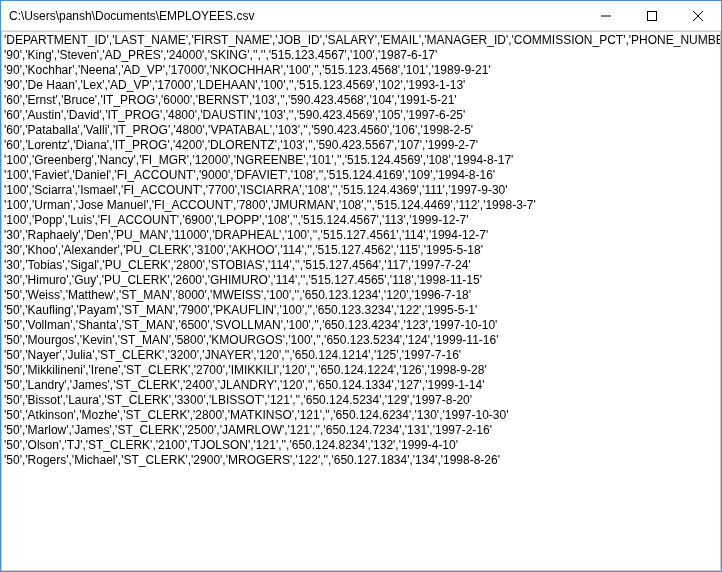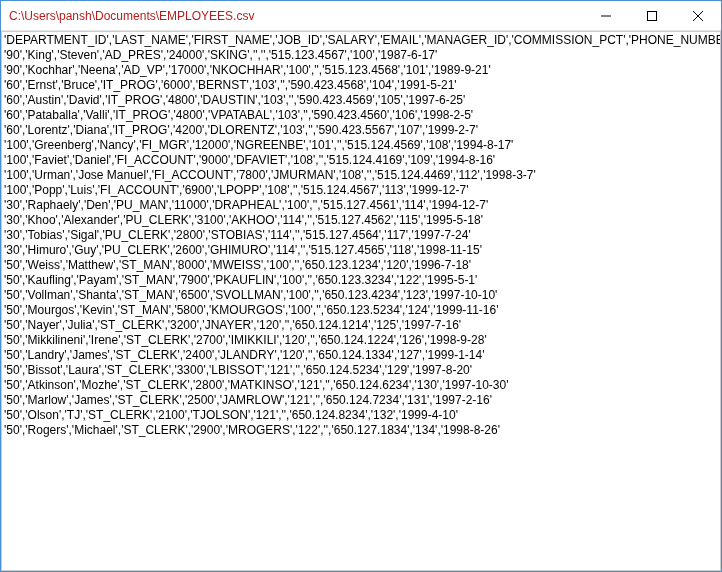--- a/index.html
+++ b/index.html
@@ -21,21 +21,21 @@
     height: 30px;
     background: #fff;
     display: flex;
     align-items: center;
     padding-left: 8px;
     border-bottom: 1px solid #e5e5e5;
   }
   .title {
     flex: 1;
     font-size: 12px;
-    color: #b91c1c;
+    color: #000000;
     white-space: nowrap;
     overflow: hidden;
     text-overflow: ellipsis;
   }
   .winbtns { display: flex; height: 100%; }
   .winbtn {
     width: 46px;
     height: 100%;
     display: flex;
     align-items: center;
@@ -95,26 +95,28 @@
             <path d="M0 0 L10 10 M10 0 L0 10" stroke="#000" stroke-width="1" fill="none"></path>
           </svg>
       </div>
     </div>
   </div>
   <div class="content-wrap">
     <div class="content" id="content">
         <div class="line">'DEPARTMENT_ID','LAST_NAME','FIRST_NAME','JOB_ID','SALARY','EMAIL','MANAGER_ID','COMMISSION_PCT','PHONE_NUMBER','EMPLOYEE_ID','1</div>
         <div class="line">'90','King','Steven','AD_PRES','24000','SKING','','','515.123.4567','100','1987-6-17'</div>
         <div class="line">'90','Kochhar','Neena','AD_VP','17000','NKOCHHAR','100','','515.123.4568','101','1989-9-21'</div>
+        <div class="line">'90','De Haan','Lex','AD_VP','17000','LDEHAAN','100','','515.123.4569','102','1993-1-13'</div>
         <div class="line">'60','Ernst','Bruce','IT_PROG','6000','BERNST','103','','590.423.4568','104','1991-5-21'</div>
         <div class="line">'60','Austin','David','IT_PROG','4800','DAUSTIN','103','','590.423.4569','105','1997-6-25'</div>
         <div class="line">'60','Pataballa','Valli','IT_PROG','4800','VPATABAL','103','','590.423.4560','106','1998-2-5'</div>
         <div class="line">'60','Lorentz','Diana','IT_PROG','4200','DLORENTZ','103','','590.423.5567','107','1999-2-7'</div>
         <div class="line">'100','Greenberg','Nancy','FI_MGR','12000','NGREENBE','101','','515.124.4569','108','1994-8-17'</div>
         <div class="line">'100','Faviet','Daniel','FI_ACCOUNT','9000','DFAVIET','108','','515.124.4169','109','1994-8-16'</div>
+        <div class="line">'100','Sciarra','Ismael','FI_ACCOUNT','7700','ISCIARRA','108','','515.124.4369','111','1997-9-30'</div>
         <div class="line">'100','Urman','Jose Manuel','FI_ACCOUNT','7800','JMURMAN','108','','515.124.4469','112','1998-3-7'</div>
         <div class="line">'100','Popp','Luis','FI_ACCOUNT','6900','LPOPP','108','','515.124.4567','113','1999-12-7'</div>
         <div class="line">'30','Raphaely','Den','PU_MAN','11000','DRAPHEAL','100','','515.127.4561','114','1994-12-7'</div>
         <div class="line">'30','Khoo','Alexander','PU_CLERK','3100','AKHOO','114','','515.127.4562','115','1995-5-18'</div>
         <div class="line">'30','Tobias','Sigal','PU_CLERK','2800','STOBIAS','114','','515.127.4564','117','1997-7-24'</div>
         <div class="line">'30','Himuro','Guy','PU_CLERK','2600','GHIMURO','114','','515.127.4565','118','1998-11-15'</div>
         <div class="line">'50','Weiss','Matthew','ST_MAN','8000','MWEISS','100','','650.123.1234','120','1996-7-18'</div>
         <div class="line">'50','Kaufling','Payam','ST_MAN','7900','PKAUFLIN','100','','650.123.3234','122','1995-5-1'</div>
         <div class="line">'50','Vollman','Shanta','ST_MAN','6500','SVOLLMAN','100','','650.123.4234','123','1997-10-10'</div>
         <div class="line">'50','Mourgos','Kevin','ST_MAN','5800','KMOURGOS','100','','650.123.5234','124','1999-11-16'</div>

